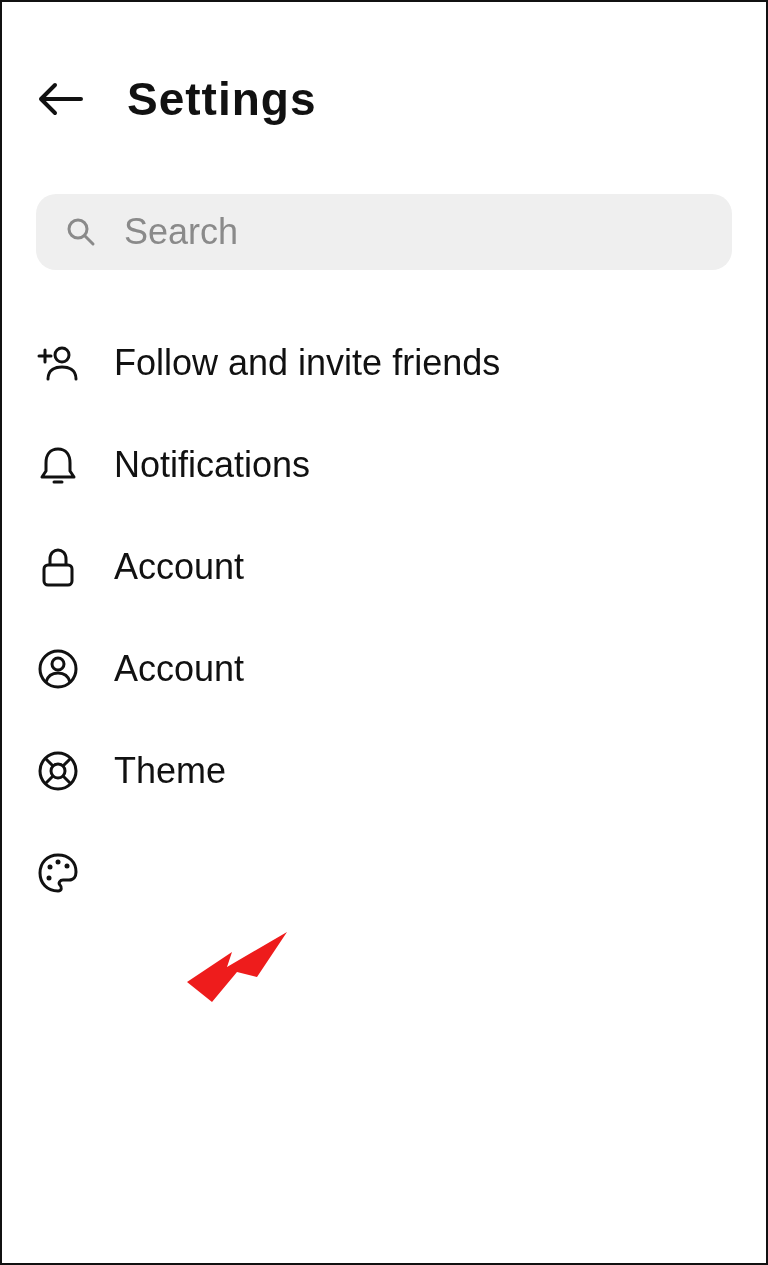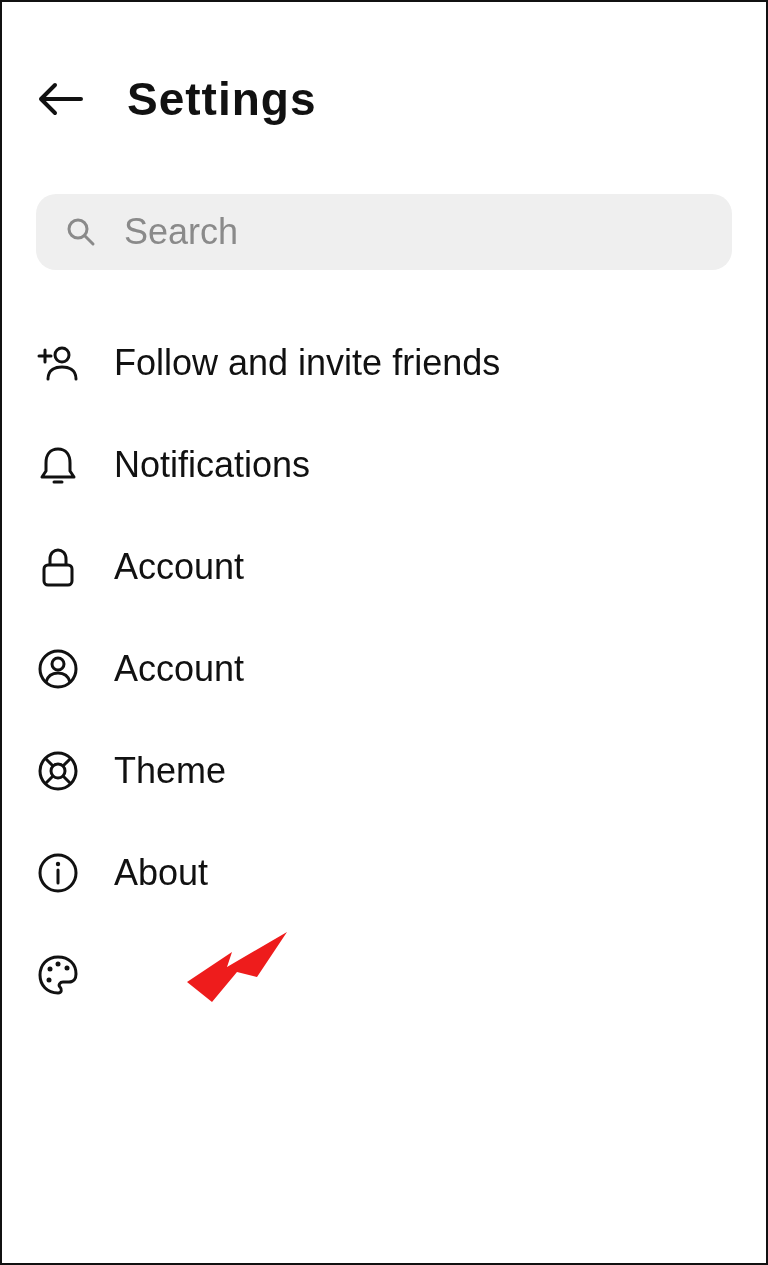--- a/index.html
+++ b/index.html
@@ -157,30 +157,20 @@
         <circle cx="22" cy="22" r="7" stroke="#111" stroke-width="3" fill="none"></circle>
         <line x1="9" y1="9" x2="17" y2="17" stroke="#111" stroke-width="3"></line>
         <line x1="27" y1="27" x2="35" y2="35" stroke="#111" stroke-width="3"></line>
         <line x1="35" y1="9" x2="27" y2="17" stroke="#111" stroke-width="3"></line>
         <line x1="17" y1="27" x2="9" y2="35" stroke="#111" stroke-width="3"></line>
       </svg>
     </span>
     <span class="menu-label">Theme</span>
   </div>
 
-  <div class="menu-item">
-    <span class="menu-icon">
-      <svg width="44" height="44" viewBox="0 0 44 44">
-        <circle cx="22" cy="22" r="18" stroke="#111" stroke-width="3" fill="none"></circle>
-        <circle cx="22" cy="13" r="2.2" fill="#111"></circle>
-        <line x1="22" y1="19" x2="22" y2="32" stroke="#111" stroke-width="3" stroke-linecap="round"></line>
-      </svg>
-    </span>
-    <span class="menu-label">About</span>
-  </div>
 
   <div class="menu-item">
     <span class="menu-icon">
       <svg width="44" height="44" viewBox="0 0 44 44">
         <path d="M22 4 C11 4 4 12 4 22 C4 32 11 40 22 40 C26 40 26 36 24 34 C22 32 24 29 27 29 L33 29 C38 29 40 25 40 21 C40 11 33 4 22 4 Z" stroke="#111" stroke-width="3" fill="none"></path>
         <circle cx="14" cy="16" r="2.5" fill="#111"></circle>
         <circle cx="22" cy="11" r="2.5" fill="#111"></circle>
         <circle cx="31" cy="15" r="2.5" fill="#111"></circle>
         <circle cx="13" cy="27" r="2.5" fill="#111"></circle>
       </svg>

